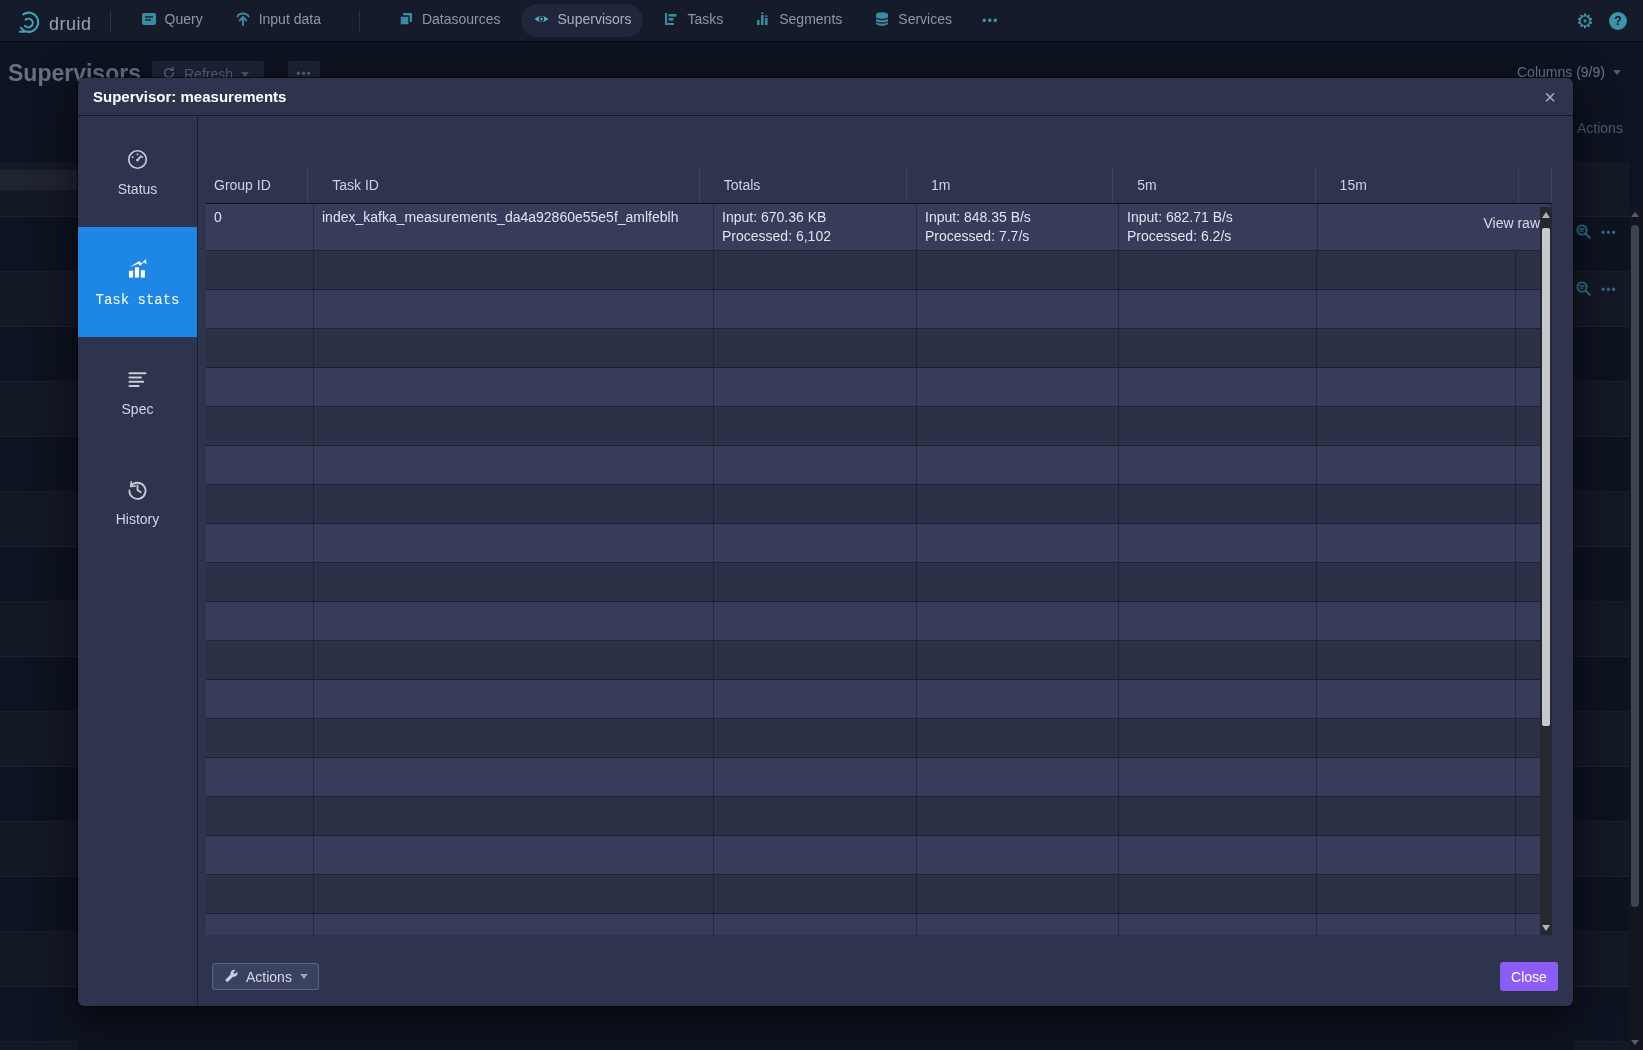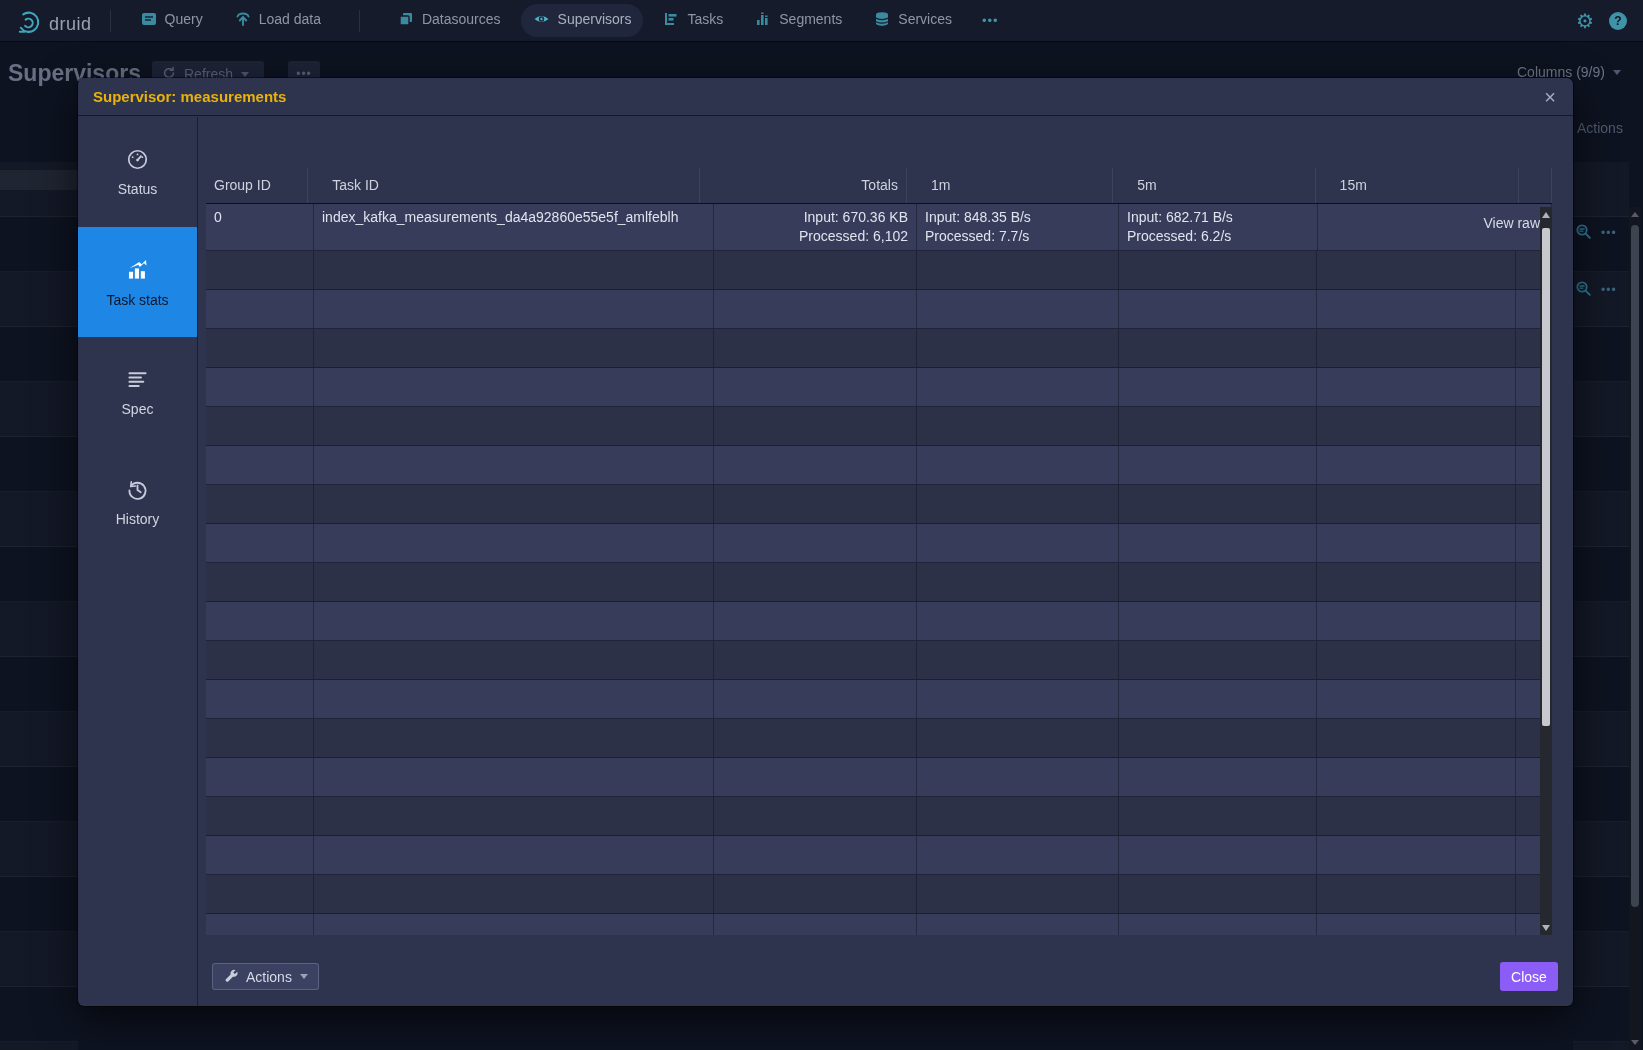--- a/index.html
+++ b/index.html
@@ -51,45 +51,45 @@
     border-left:4px solid transparent; border-right:4px solid transparent; border-bottom:5px solid #565c6a; }
   .tri-dn-s { position:absolute; left:2px; bottom:5px; width:0; height:0;
     border-left:4px solid transparent; border-right:4px solid transparent; border-top:5px solid #565c6a; }
 
   
   .dialog { position:absolute; left:78px; top:78px; width:1495px; height:928px; background:#2e344e;
     border-radius:6px; overflow:hidden; z-index:10;
     box-shadow:0 0 0 1px rgba(0,0,0,0.45), 0 12px 40px rgba(0,0,0,0.65); }
   .dlg-header { position:absolute; left:0; top:0; right:0; height:38px;
     border-bottom:1px solid rgba(12,16,30,0.75); }
-  .dlg-title { line-height:38px; padding-left:15px; font-size:15px; font-weight:bold; color:#eab308; }
+  .dlg-title { line-height:38px; padding-left:15px; font-size:15px; font-weight:bold; color:#ffffff; }
   .dlg-close { position:absolute; right:10px; top:6px; width:26px; height:26px; color:#a6adc0;
     font-size:20px; display:flex; align-items:center; justify-content:center; cursor:pointer; }
 
   .dlg-sidebar { position:absolute; left:0; top:39px; bottom:0; width:120px;
     border-right:1px solid rgba(10,14,28,0.55); }
   .tab { width:119px; height:110px; display:flex; flex-direction:column; align-items:center;
     justify-content:center; gap:7px; color:#d0d5e1; font-size:14px; cursor:pointer; }
-  .tab.active { background:#1e87e5; color:#0f172a; }
+  .tab.active { background:#1e87e5; color:#ffffff;font-family:Liberation Mono, monospace; }
 
   .viewraw { position:absolute; top:137px; right:33px; color:#d8dce7; font-size:14px; cursor:pointer; z-index:11; }
 
   
   .ttable { position:absolute; left:128px; top:90px; width:1346px; }
   .thead { display:flex; height:36px; border-bottom:1px solid rgba(8,12,26,0.9);gap:16px; }
   .thcell { line-height:35px; padding:0 8px; color:#ccd2de; font-size:14px;
     border-right:1px solid rgba(255,255,255,0.07); overflow:hidden; white-space:nowrap; }
   .tbody { position:relative; height:731px; overflow:hidden; }
   .trow { display:flex; height:39px; border-bottom:1px solid rgba(13,17,32,0.55); }
   .trow.first { height:47px; }
   .trow.light { background:#363c59; }
   .trow.dark { background:#2c3148; }
   .tcell { padding:4px 8px; color:#e0e4ee; font-size:14px; line-height:19px;
     border-right:1px solid rgba(13,17,32,0.45); overflow:hidden; white-space:nowrap; }
-  .c0{width:108px;} .c1{width:400px;} .c2{width:203px;text-align:right;} .c3{width:202px;} .c4{width:198px;} .c5{width:199px;}
+  .c0{width:108px;} .c1{width:400px;} .c2{width:203px;} .c3{width:202px;} .c4{width:198px;} .c5{width:199px;}
   .c6{flex:1;}
   
   .t-scroll { position:absolute; right:0; top:3px; width:12px; height:728px; background:#26282f; z-index:3; }
   .t-scroll .thumb { position:absolute; left:2px; top:21px; width:8px; height:498px; background:#c6c8cd; border-radius:2px; }
   .t-tri-up { position:absolute; left:2px; top:5px; width:0; height:0;
     border-left:4px solid transparent; border-right:4px solid transparent; border-bottom:6px solid #aeb2ba; }
   .t-tri-dn { position:absolute; left:2px; bottom:4px; width:0; height:0;
     border-left:4px solid transparent; border-right:4px solid transparent; border-top:6px solid #aeb2ba; }
 
   
@@ -129,21 +129,21 @@
         </span>
         <span>Query</span>
       </div>
       <div class="nav-item">
         <span>
           <svg width="16" height="16" viewBox="0 0 16 16" fill="none" stroke="#3a8aa0" stroke-width="1.9" stroke-linecap="round" stroke-linejoin="round">
             <path d="M2.5 5.5 C4 1.5 12 1.5 13.5 5.5"></path>
             <path d="M8 14 V6.5 M4.8 9.5 L8 6 L11.2 9.5"></path>
           </svg>
         </span>
-        <span>Load data</span>
+        <span>Input data</span>
       </div>
       <div class="nav-sep"></div>
       <div class="nav-item">
         <span>
           <svg width="16" height="16" viewBox="0 0 16 16">
             <rect x="5" y="2" width="9" height="9" rx="1" fill="#3a8aa0"></rect>
             <rect x="2" y="5" width="9" height="9" rx="1" fill="#3a8aa0" stroke="#161b2c" stroke-width="1.4"></rect>
           </svg>
         </span>
         <span>Datasources</span>

